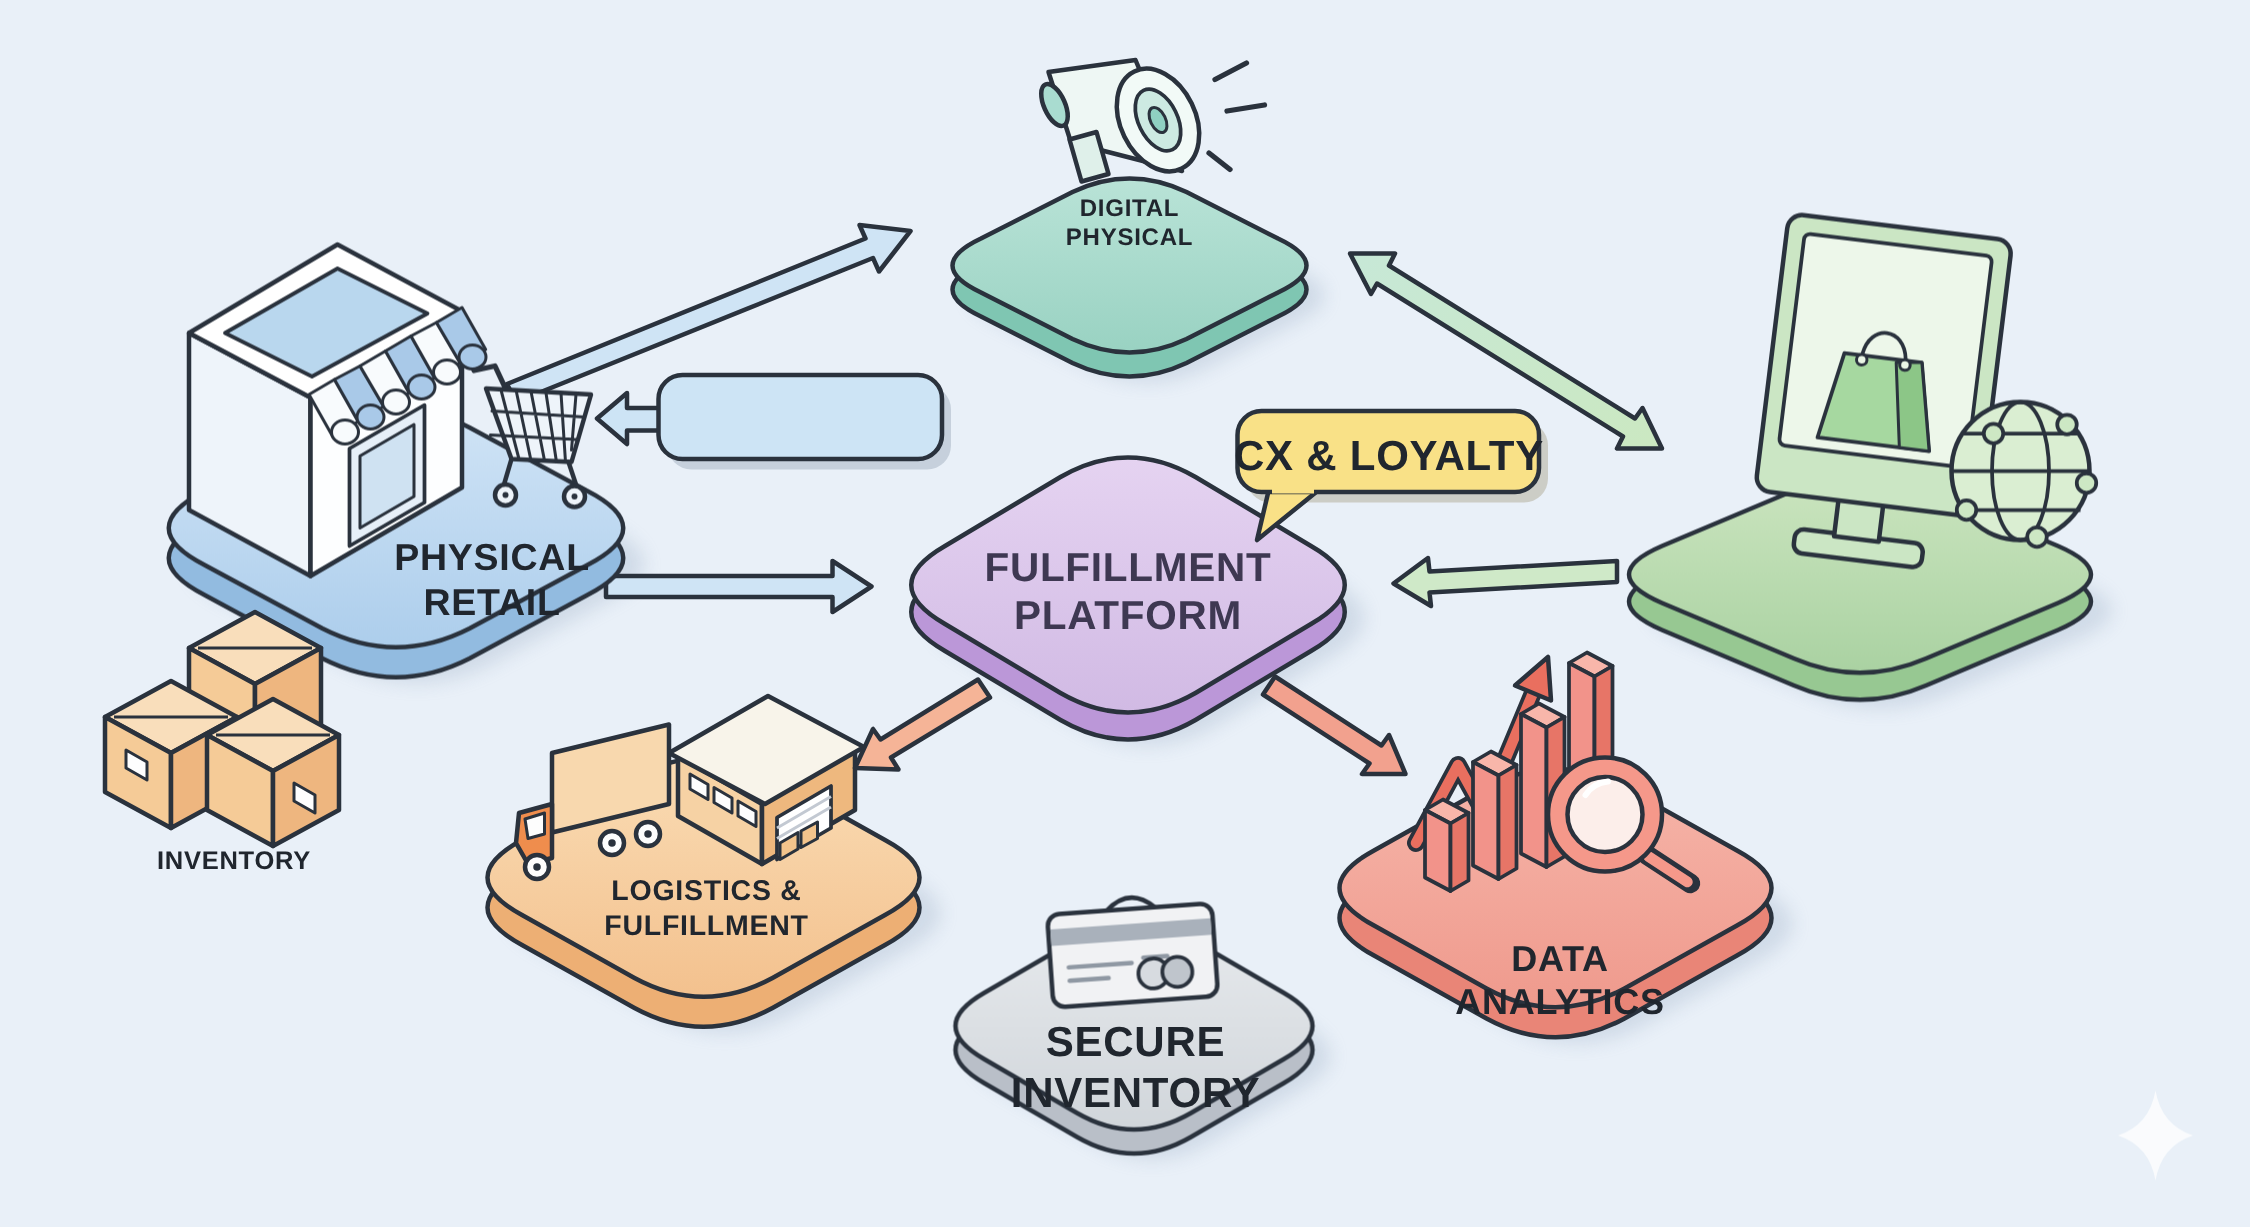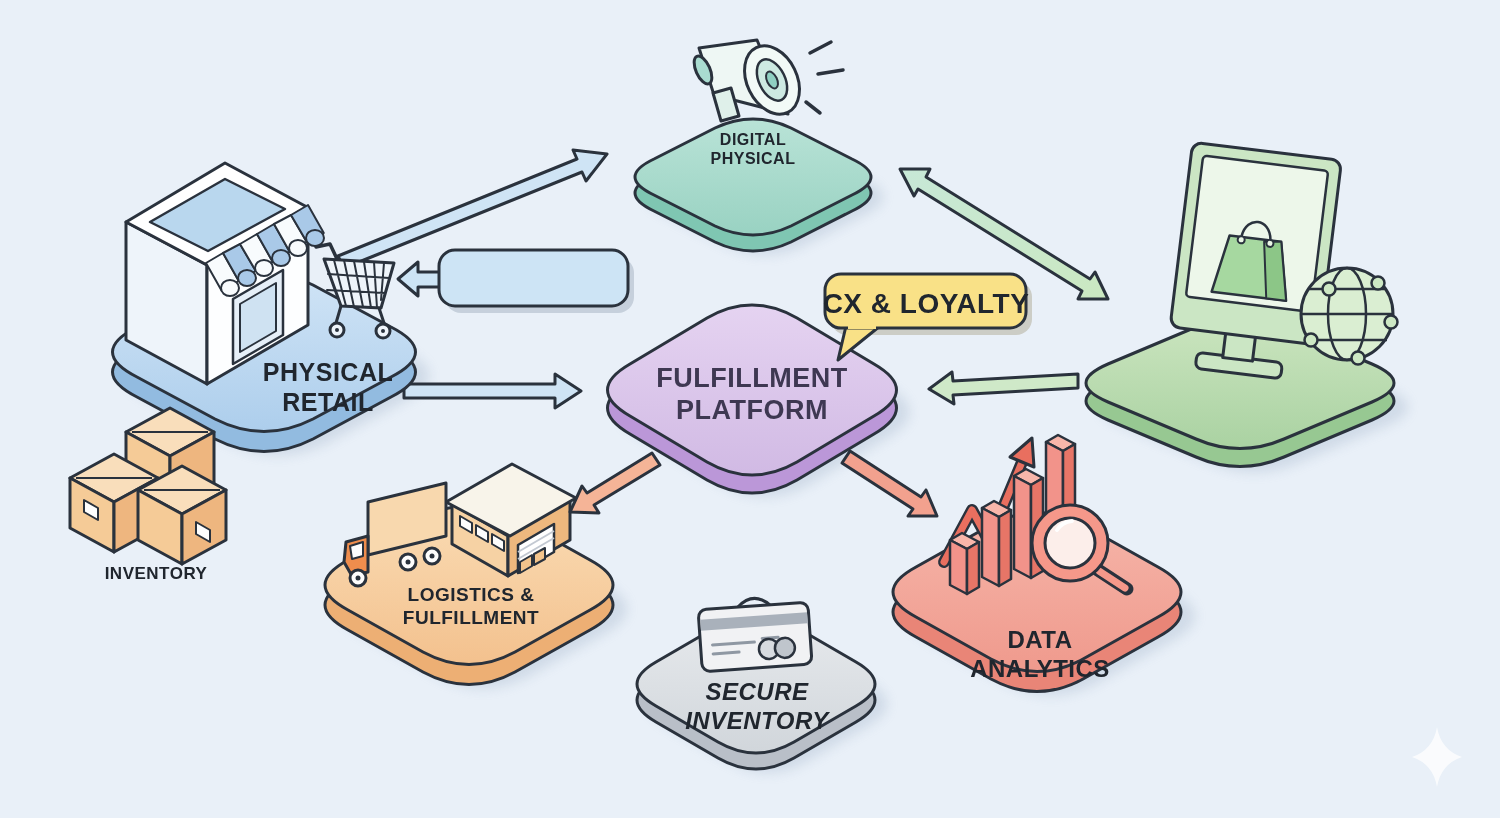--- a/index.html
+++ b/index.html
@@ -312,21 +312,21 @@
   <div class="lbl" style="left:926px;top:287px;font-size:28px;">
     <span>CX &amp; LOYALTY</span>
   </div>
   <div class="lbl" style="left:156px;top:564px;font-size:17px;">
     <span>INVENTORY</span>
   </div>
   <div class="lbl" style="left:471px;top:584px;font-size:19px;">
     <span>LOGISTICS &amp;</span>
     <span>FULFILLMENT</span>
   </div>
-  <div class="lbl" style="left:757px;top:678px;font-size:24px;font-style:italic;">
+  <div class="lbl" style="left:757px;top:678px;font-size:28px;">
     <span>SECURE</span>
     <span>INVENTORY</span>
   </div>
   <div class="lbl" style="left:1040px;top:586px;font-size:24px;margin-top:40px;">
     <span>DATA</span>
     <span>ANALYTICS</span>
   </div>
 </div>
 
 </body></html>

